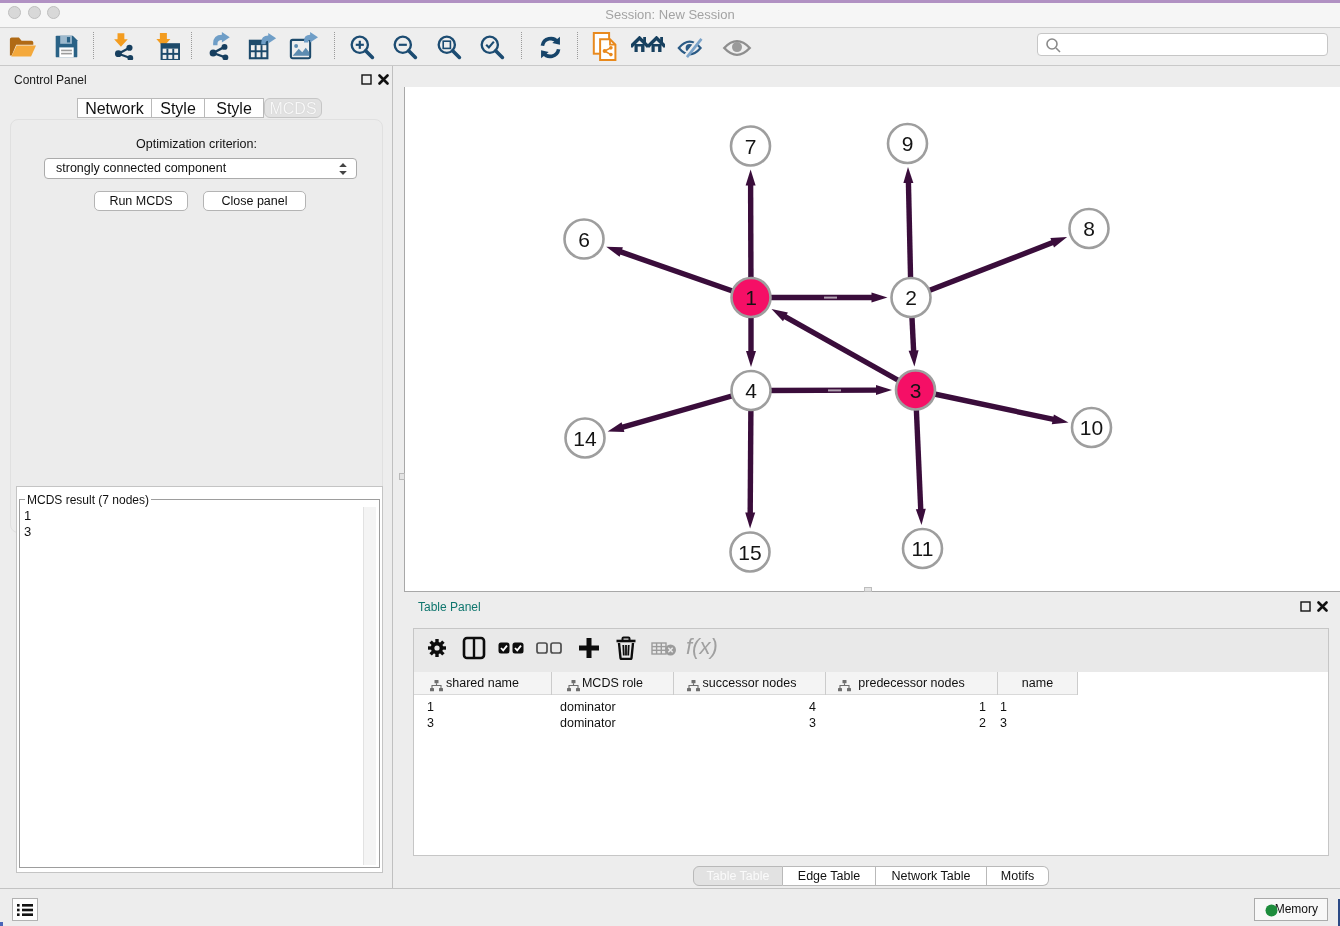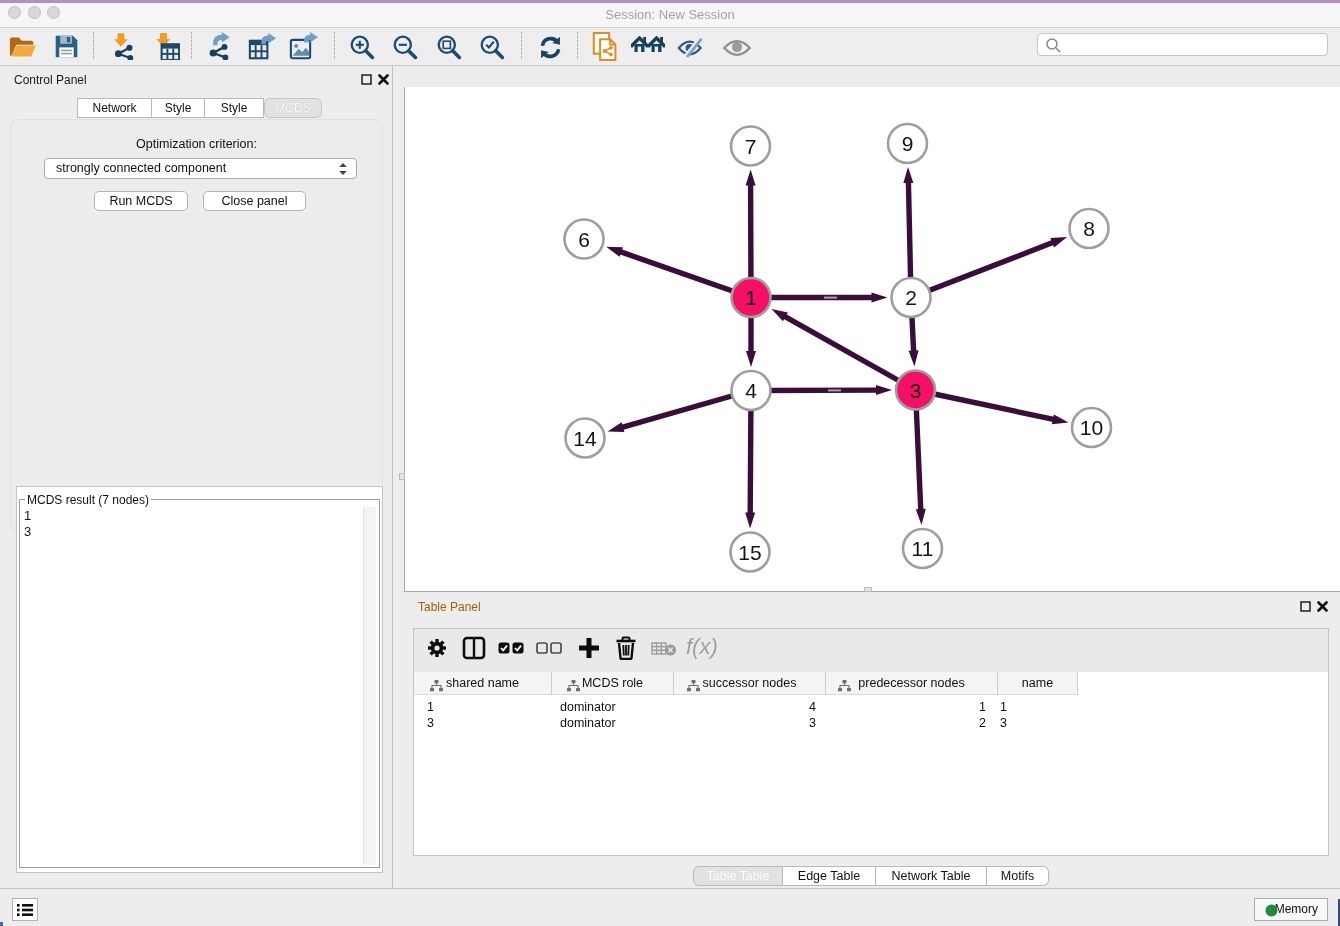--- a/index.html
+++ b/index.html
@@ -20,21 +20,21 @@
 .tsep { position:absolute; top:3px; height:27px; width:0;
   border-left:1px dotted #9a9a9a; }
 #searchbox { position:absolute; left:1037px; top:4px; width:291px; height:23px;
   background:#ffffff; border:1px solid #c6c6c6; border-radius:4px; }
 
 #leftpanel { left:0; top:66px; width:393px; height:822px; background:#ededed;
   border-right:1px solid #c0c0c0; }
 #cp-title { position:absolute; left:14px; top:7px; font-size:12px; color:#1a1a1a; }
 #cp-tabs { position:absolute; left:77px; top:32px; height:20px; }
 .cptab { position:absolute; top:0; height:20px; background:#ffffff;
-  border:1px solid #b9b9b9; font-size:12px; color:#111; text-align:center;
+  border:1px solid #b9b9b9; font-size:16px; color:#111; text-align:center;
   line-height:19px; }
 #tab-mcds { background:#e2e2e2; color:#f8f8f8; border-radius:6px;
   border-color:#c6c6c6; text-shadow:0 0 1px #bbb; }
 #cp-content { position:absolute; left:10px; top:53px; width:373px; height:414px;
   background:#ececec; border:1px solid #e0e0e0; border-radius:8px; }
 #opt-label { position:absolute; left:0; top:71px; width:393px; text-align:center;
   font-size:12.5px; color:#111; }
 #opt-select { position:absolute; left:44px; top:92px; width:313px; height:21px;
   background:#ffffff; border:1px solid #ababab; border-radius:4px;
   font-size:12.5px; color:#111; line-height:19px; padding-left:11px; }
@@ -54,21 +54,21 @@
 #frame-title { position:absolute; left:0; top:0; width:936px; height:21px;
   background:linear-gradient(#f8f8f8,#dcdcdc); border-bottom:1px solid #9c9c9c;
   border-left:1px solid #b5b5b5; }
 #frame-name { position:absolute; top:4px; left:0; width:936px; text-align:center;
   font-size:12px; color:#111; }
 .mac { position:absolute; top:3px; width:13px; height:13px; border-radius:50%; }
 #canvas { position:absolute; left:0; top:21px; width:936px; height:505px;
   background:#ffffff; border-left:1px solid #a8a8a8; border-bottom:1px solid #a8a8a8; }
 
 #tablepanel { left:394px; top:592px; width:946px; height:296px; background:#ededed; }
-#tp-title { position:absolute; left:24px; top:8px; font-size:12px; color:#a16207; }
+#tp-title { position:absolute; left:24px; top:8px; font-size:12px; color:#0f766e; }
 #tp-box { position:absolute; left:19px; top:36px; width:916px; height:228px;
   background:#ffffff; border:1px solid #c6c6c6; }
 #tp-toolbar { position:absolute; left:0; top:0; width:914px; height:43px;
   background:#e9e9e9; }
 #tp-header { position:absolute; left:0; top:43px; width:664px; height:23px;
   background:#f4f4f4; border-bottom:1px solid #d9d9d9; }
 .th { position:absolute; top:0; height:23px; border-right:1px solid #cccccc;
   font-size:12.5px; color:#111; text-align:center; line-height:22px; }
 .treeicon { position:absolute; top:5px; }
 .td { position:absolute; font-size:12.5px; color:#111; }

